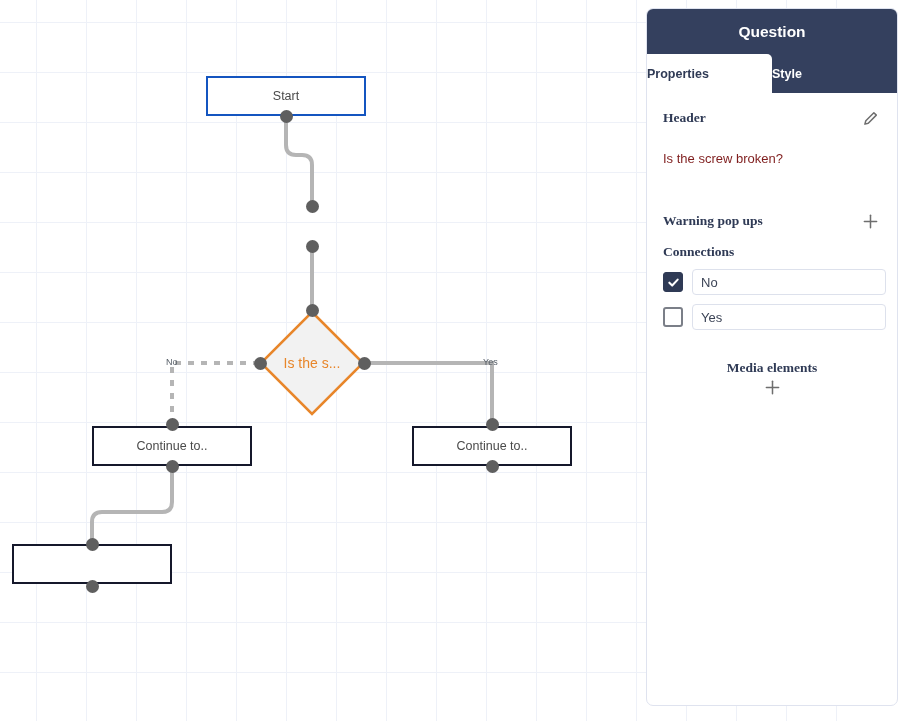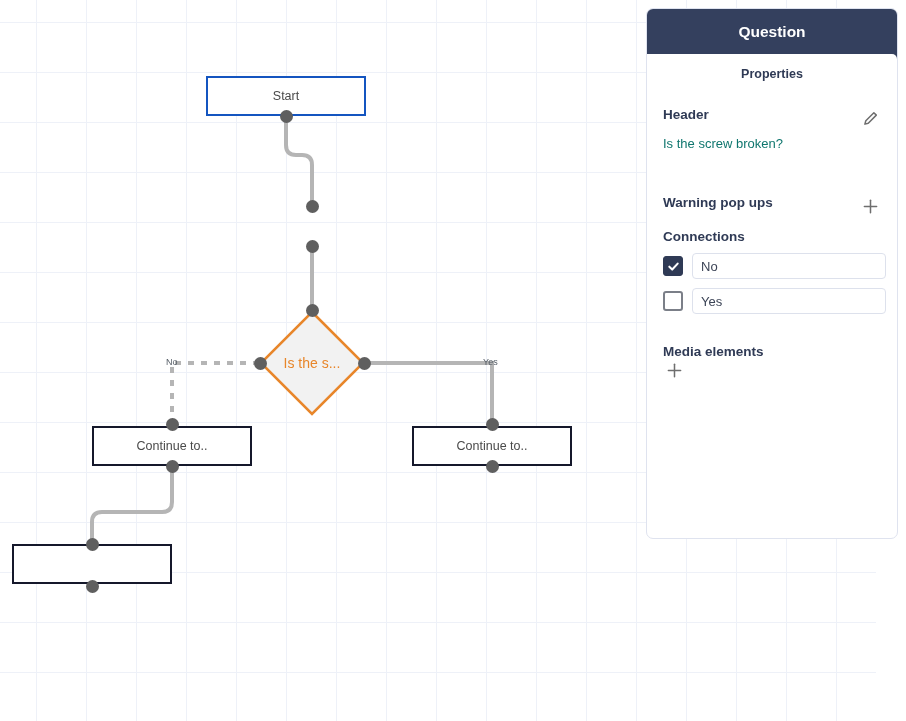--- a/index.html
+++ b/index.html
@@ -102,21 +102,21 @@
     background: transparent;
     white-space: nowrap;
   }
 
   
   #panel {
     position: absolute;
     left: 646px;
     top: 8px;
     width: 252px;
-    height: 531px;
+    height: 698px;
     box-sizing: border-box;
     background: #ffffff;
     border: 1px solid #dfe3ef;
     border-radius: 7px;
     overflow: hidden;
     box-shadow: 0 0 0 0 rgba(0,0,0,0);
   }
   #panel-header {
     height: 45px;
     background: #34405e;
@@ -131,50 +131,52 @@
   }
   #tabs {
     display: flex;
     height: 39px;
     background: #34405e;
   }
   .tab {
     flex: 1;
     display: flex;
     align-items: center;
-    justify-content: center;
+    justify-content: flex-start;
     font-size: 12.5px;
     font-weight: bold;
     color: #ffffff;
     cursor: pointer;
   }
   .tab.active {
     background: #ffffff;
     color: #2f3a55;
     border-top-right-radius: 5px;
   }
 
   #panel-body {
     padding: 12px 16px 0 16px;
   }
   .sect-row {
     display: flex;
+    align-items: center;
     justify-content: space-between;
     margin-top: 16px;
+    font-family: Liberation Serif, serif;
   }
   .sect-row:first-child { margin-top: 2px; }
   .sect-title {
     font-size: 13.5px;
     font-weight: bold;
     color: #2f3a55;
   }
   .sect-value {
     font-size: 13px;
-    color: #0f766e;
-    margin-top: 7px;
+    color: #7f1d1d;
+    margin-top: 22px;
   }
   .icon-btn {
     width: 22px;
     height: 22px;
     display: flex;
     align-items: center;
     justify-content: center;
     cursor: pointer;
     color: #6e6e6e;
   }
@@ -281,20 +283,23 @@
   <div id="panel">
 
     <div id="panel-header">
       <span class="title">Question</span>
     </div>
 
     <div id="tabs">
       <div class="tab active">
         <span>Properties</span>
       </div>
+      <div class="tab">
+        <span>Style</span>
+      </div>
     </div>
 
     <div id="panel-body">
 
       <div class="sect-row">
         <span class="sect-title">Header</span>
         <span class="icon-btn">
           <svg width="15" height="15" viewBox="0 0 16 16" fill="none" stroke="#6e6e6e" stroke-width="1.6" stroke-linecap="round" stroke-linejoin="round">
             <path d="M11.6 1.8l2.6 2.6L5.6 13 2 14l1-3.6z"></path>
           </svg>

